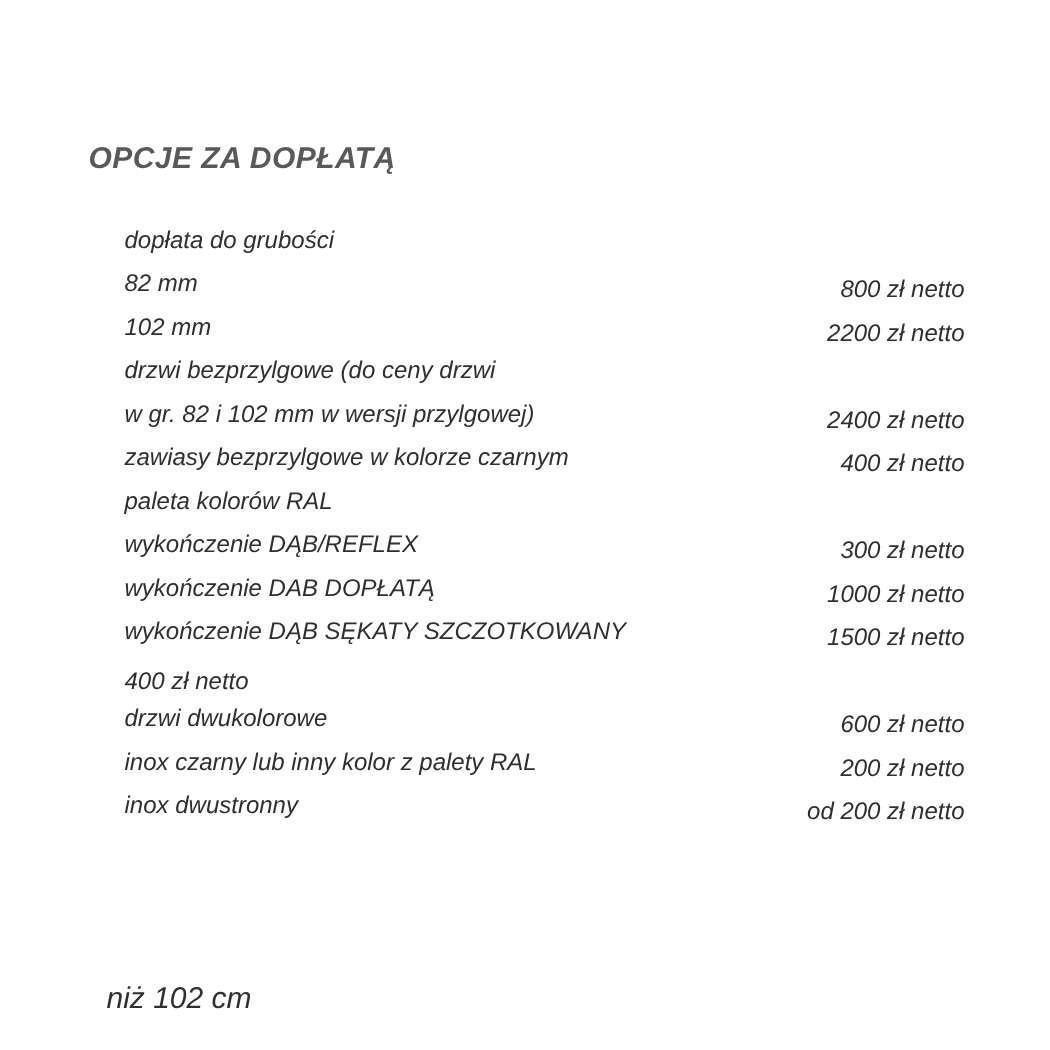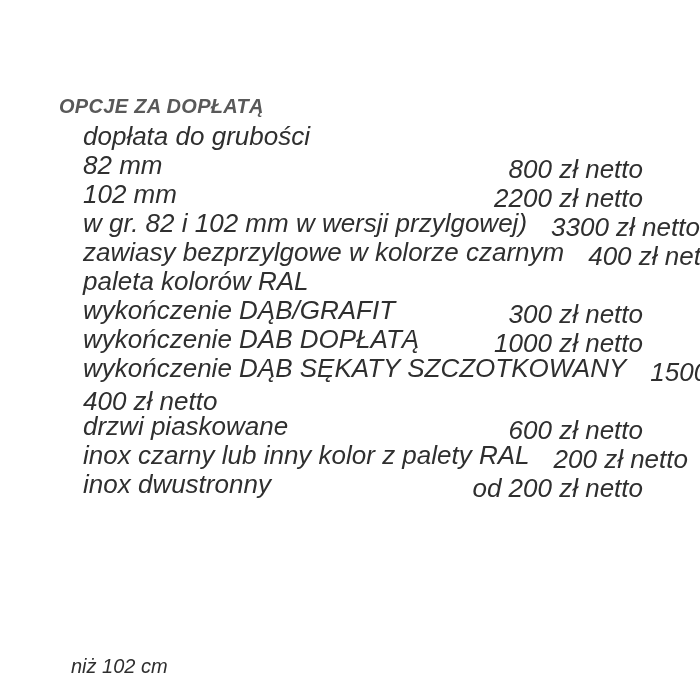--- a/index.html
+++ b/index.html
@@ -36,24 +36,24 @@
   }
   .price-list{
     position:absolute;
     left:35px;
     right:33px;
     top:122px;
   }
   .price-row{
     display:flex;
     justify-content:space-between;
-    align-items:flex-end;
+    align-items:center;
     height:29px;
     line-height:29px;
-    font-size:26px;
+    font-size:16px;
     white-space:nowrap;
   }
   .row-label{
     flex:0 0 auto;
     color:var(--body-color);
   }
   .row-price{
     flex:0 0 auto;
     position:relative;
     top:4px;
@@ -86,57 +86,61 @@
     <div class="price-row">
       <span class="row-label">82 mm</span>
       <span class="row-price">800 zł netto</span>
     </div>
 
     <div class="price-row">
       <span class="row-label">102 mm</span>
       <span class="row-price">2200 zł netto</span>
     </div>
 
+    <div class="price-row">
+      <span class="row-label">drzwi bezprzylgowe (do ceny drzwi</span>
+      <span class="row-price"></span>
+    </div>
 
     <div class="price-row">
       <span class="row-label">w gr. 82 i 102 mm w wersji przylgowej)</span>
-      <span class="row-price">3300 zł netto</span>
+      <span class="row-price">2400 zł netto</span>
     </div>
 
     <div class="price-row">
       <span class="row-label">zawiasy bezprzylgowe w kolorze czarnym</span>
       <span class="row-price">400 zł netto</span>
     </div>
 
     <div class="price-row">
       <span class="row-label">paleta kolorów RAL</span>
     </div>
 
     <div class="price-row">
-      <span class="row-label">wykończenie DĄB/GRAFIT</span>
+      <span class="row-label">wykończenie DĄB/REFLEX</span>
       <span class="row-price">300 zł netto</span>
     </div>
 
     <div class="price-row">
       <span class="row-label">wykończenie DAB DOPŁATĄ</span>
       <span class="row-price">1000 zł netto</span>
     </div>
 
     <div class="price-row">
       <span class="row-label">wykończenie DĄB SĘKATY SZCZOTKOWANY</span>
       <span class="row-price">1500 zł netto</span>
     </div>
 
 
     <div class="price-row">
       <span class="row-price">400 zł netto</span>
     </div>
 
     <div class="price-row">
-      <span class="row-label">drzwi piaskowane</span>
+      <span class="row-label">drzwi dwukolorowe</span>
       <span class="row-price">600 zł netto</span>
     </div>
 
     <div class="price-row">
       <span class="row-label">inox czarny lub inny kolor z palety RAL</span>
       <span class="row-price">200 zł netto</span>
     </div>
 
     <div class="price-row">
       <span class="row-label">inox dwustronny</span>

